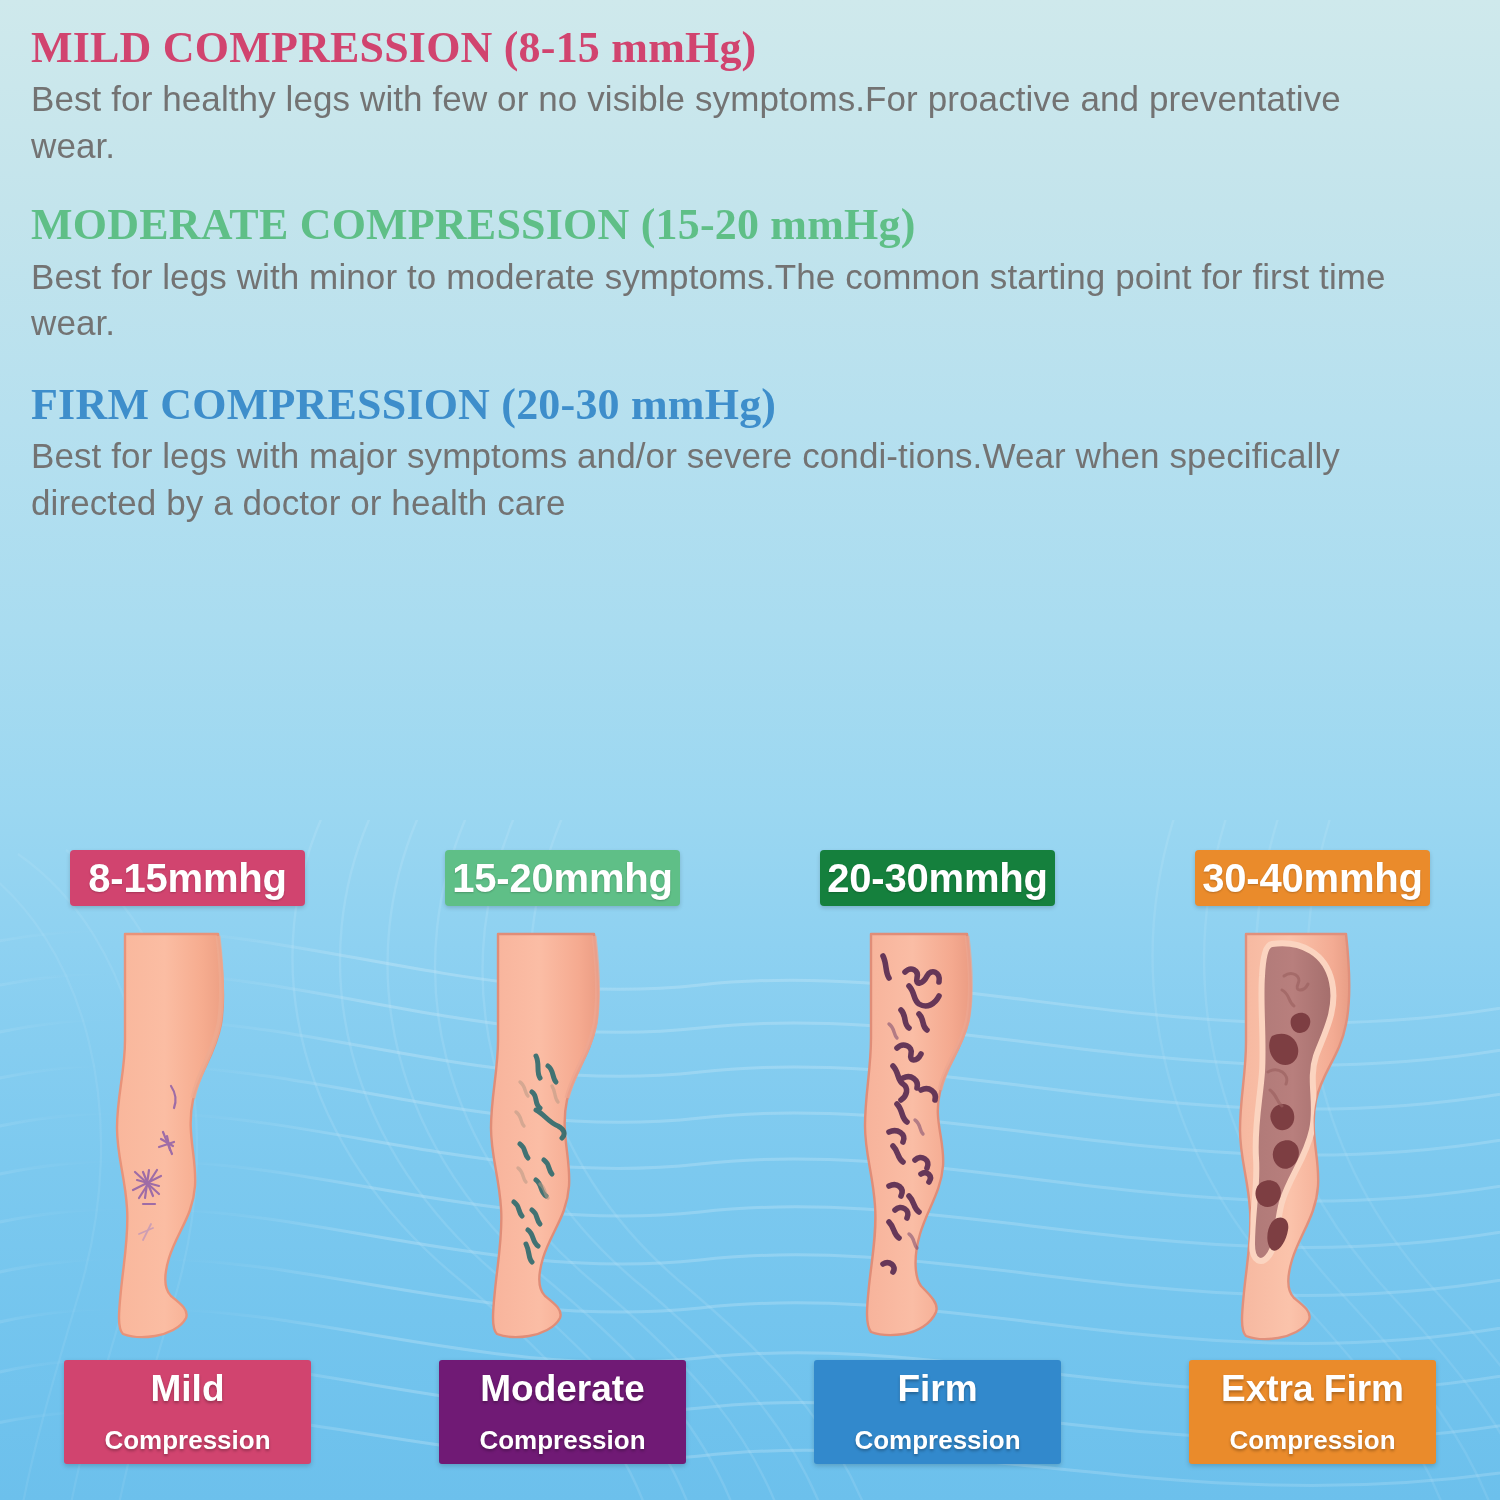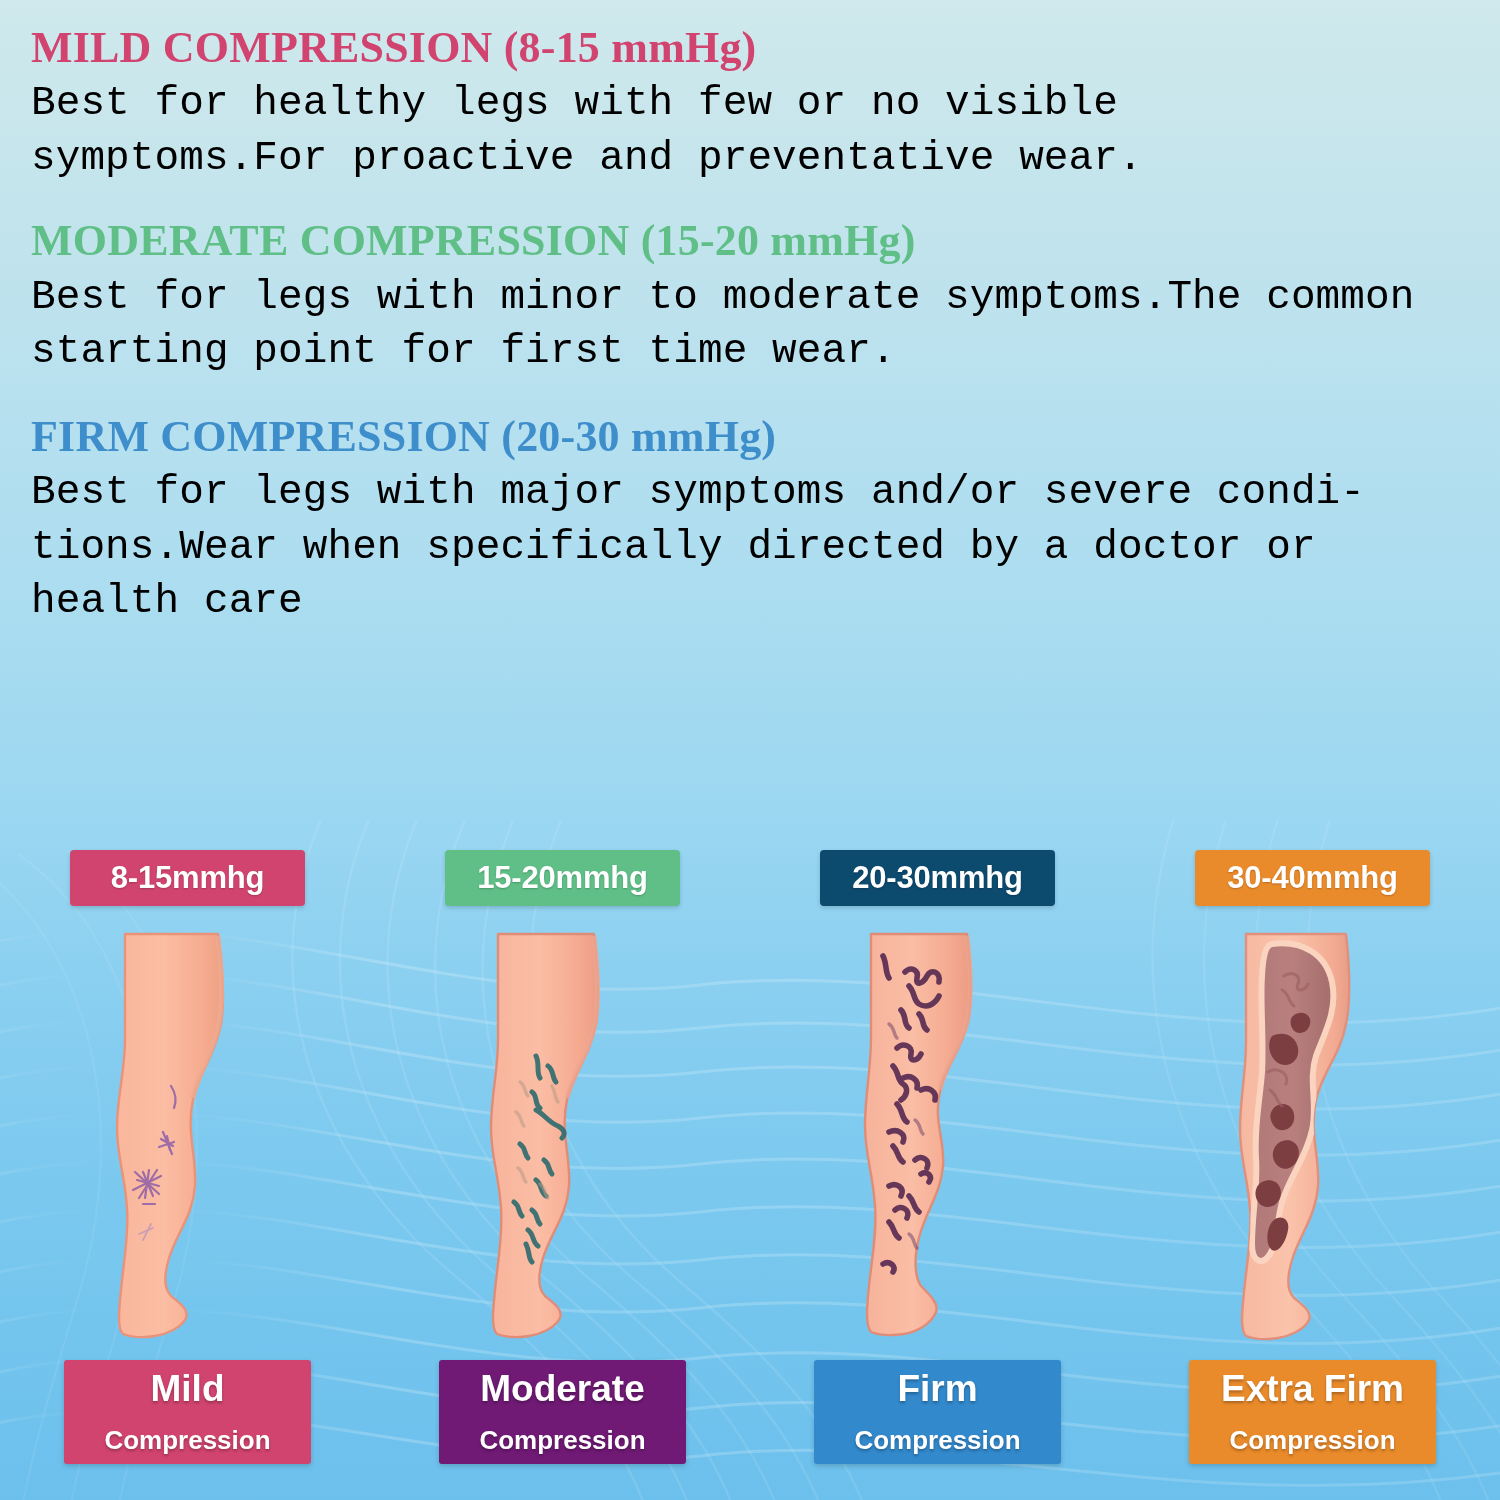--- a/index.html
+++ b/index.html
@@ -36,23 +36,23 @@
   .section{ margin-bottom:6px; }
   .sec-head{
     font-family:"Liberation Serif", serif;
     font-weight:700;
     font-size:44px;
     letter-spacing:.2px;
     line-height:1.28;
     white-space:nowrap;
   }
   .sec-body{
-    font-family:Liberation Mono, monospace;
-    font-size:41px;
-    color:#000000;
+    font-family:Liberation Sans, sans-serif;
+    font-size:35px;
+    color:#737373;
     line-height:1.33;
     letter-spacing:.1px;
     max-width:1400px;
   }
   #sec-0 { margin-top:2px; }
   #sec-1 { margin-top:28px; }
   #sec-2 { margin-top:30px; }
   #sec-3 { margin-top:38px; }
 
   
@@ -67,21 +67,21 @@
     flex-direction:column;
     align-items:center;
   }
 
   .range-badge{
     width:235px; height:56px;
     border-radius:4px;
     display:flex; align-items:center; justify-content:center;
     font-family:"Liberation Sans", sans-serif;
     font-weight:700;
-    font-size:31px;
+    font-size:40px;
     color:#ffffff;
     letter-spacing:-.2px;
     text-shadow:0 1px 2px rgba(0,0,0,.22);
     box-shadow:0 2px 4px rgba(0,0,0,.16);
     margin-top:10px;
   }
 
   .leg-wrap{
     flex:1 1 auto;
     display:flex; align-items:flex-start; justify-content:center;
@@ -271,21 +271,21 @@
       </svg>
     </div>
 
     <div class="name-box" style="background:#701a75">
       <span class="nm">Moderate</span>
       <span class="sub">Compression</span>
     </div>
   </div>
 
   <div class="col">
-    <div class="range-badge" style="background:#0c4a6e">20-30mmhg</div>
+    <div class="range-badge" style="background:#15803d">20-30mmhg</div>
 
     <div class="leg-wrap">
       <svg width="230" height="445" viewBox="0 0 230 445">
         <defs>
           <linearGradient id="skin3" x1="0" y1="0" x2="1" y2="0">
             <stop offset="0" stop-color="#f7b39b"></stop>
             <stop offset=".45" stop-color="#fabda5"></stop>
             <stop offset=".82" stop-color="#f4a98f"></stop>
             <stop offset="1" stop-color="#eb9c83"></stop>
           </linearGradient>

